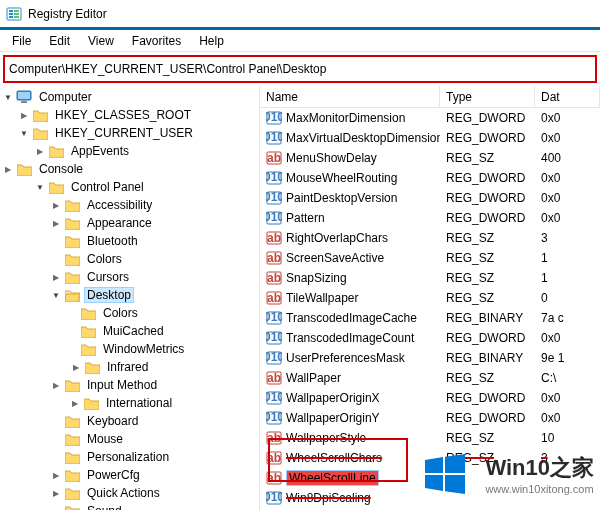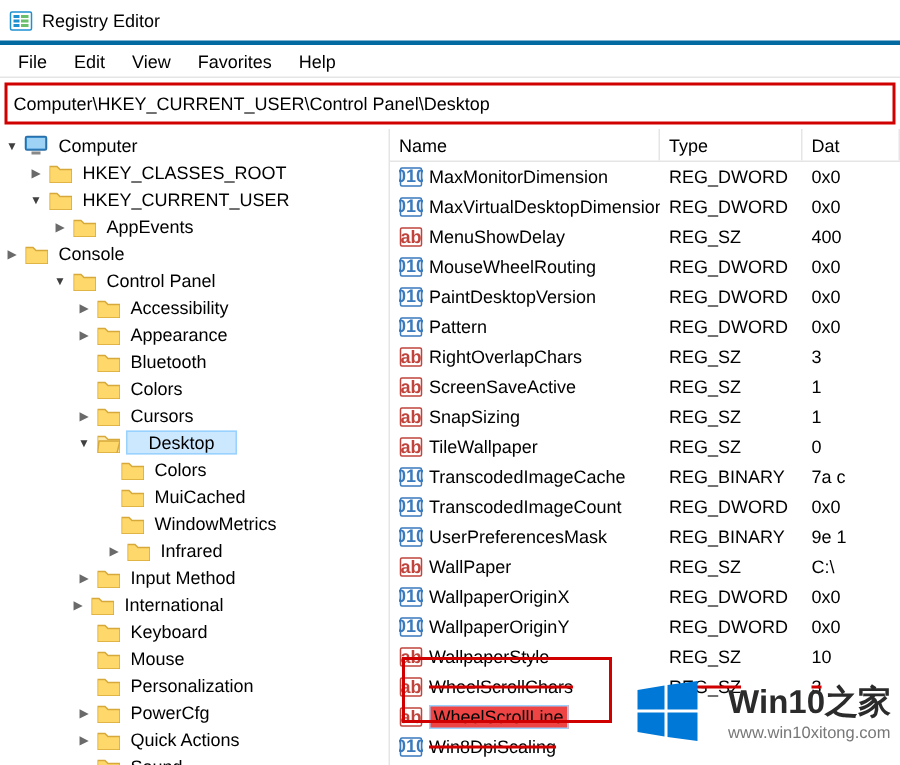--- a/index.html
+++ b/index.html
@@ -17,21 +17,21 @@
   .tree li { white-space:nowrap; }
   .node { display:flex; align-items:center; height:18px; padding-right:8px; }
   .expander { width:16px; display:inline-flex; align-items:center; justify-content:center; color:#5a5a5a; }
   .expander.blank { visibility:hidden; }
   .caret-right::before { content:"▶"; font-size:8px; color:#6a6a6a;}
   .caret-down::before { content:"▼"; font-size:8px; color:#404040;}
   .ficon { width:16px; height:16px; margin-right:4px; display:inline-flex; align-items:center; justify-content:center; }
   .folder-svg { width:15px; height:13px; }
   .pc-svg { width:16px; height:14px; }
   .node-label { padding:1px 3px; }
-  .node-label.selected { background:#cce8ff; border:1px solid #99d1ff; padding:0 14px;}
+  .node-label.selected { background:#cce8ff; border:1px solid #99d1ff; padding:0 2px;}
   .listview { flex:1; display:flex; flex-direction:column; overflow:hidden;justify-content:center; }
   .list-header { display:flex; height:22px; align-items:stretch; border-bottom:1px solid #e5e5e5; }
   .list-header .col { display:flex; align-items:center; padding:0 6px; border-right:1px solid #e5e5e5; font-size:12px; cursor:default;}
   .col-name { width:180px; }
   .col-type { width:95px; }
   .col-data { flex:1; }
   .list-body { flex:1; overflow:auto; }
   .row { display:flex; align-items:center; height:20px; }
   .row .cell { padding:0 6px; overflow:hidden; text-overflow:ellipsis; white-space:nowrap; }
   .cell-name { width:180px; display:flex; align-items:center; gap:4px;}
@@ -267,21 +267,21 @@
                         <span class="expander caret-right"></span>
                         <span class="ficon">
                           <svg class="folder-svg" viewBox="0 0 15 13">
                             <path d="M0 2 h5 l2 2 h8 v9 h-15 z" fill="#ffd86b" stroke="#d6a93a"></path>
                           </svg>
                         </span>
                         <span class="node-label">Input Method</span>
                       </div>
                     </li>
                   <li>
-                      <div class="node" style="padding-left:44px">
+                      <div class="node" style="padding-left:67px">
                         <span class="expander caret-right"></span>
                         <span class="ficon">
                           <svg class="folder-svg" viewBox="0 0 15 13">
                             <path d="M0 2 h5 l2 2 h8 v9 h-15 z" fill="#ffd86b" stroke="#d6a93a"></path>
                           </svg>
                         </span>
                         <span class="node-label">International</span>
                       </div>
                     </li>
                   <li>

